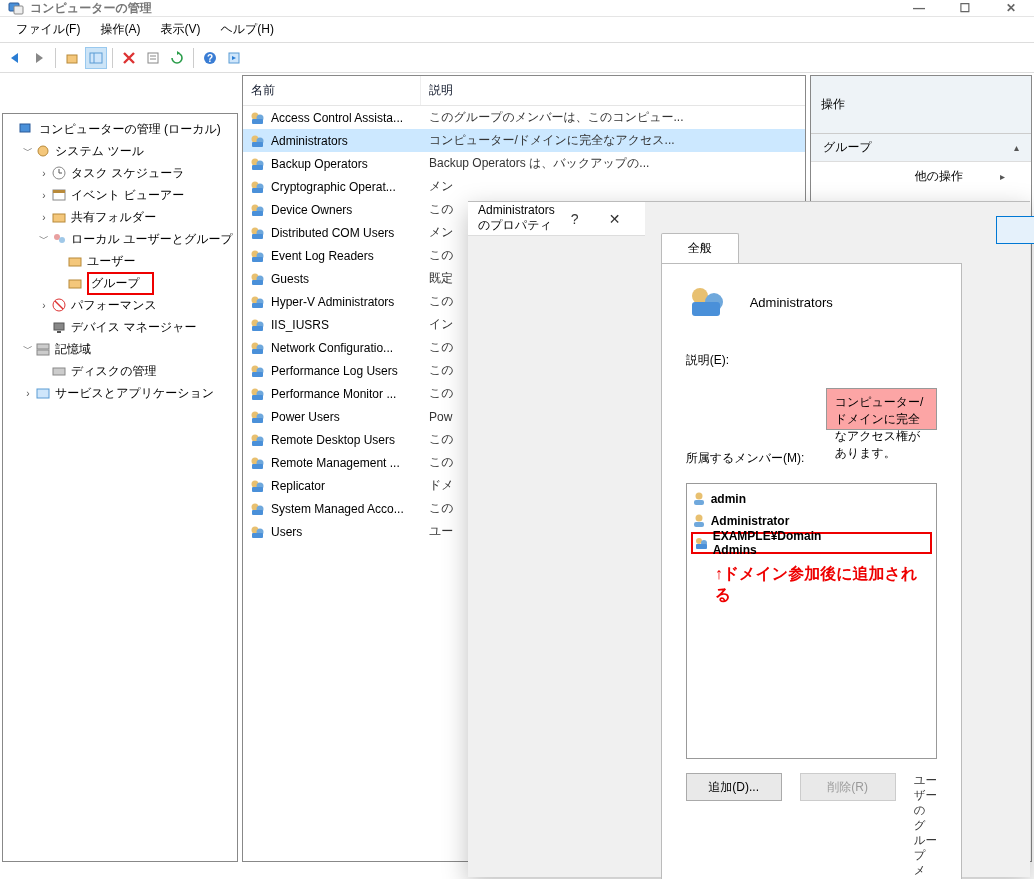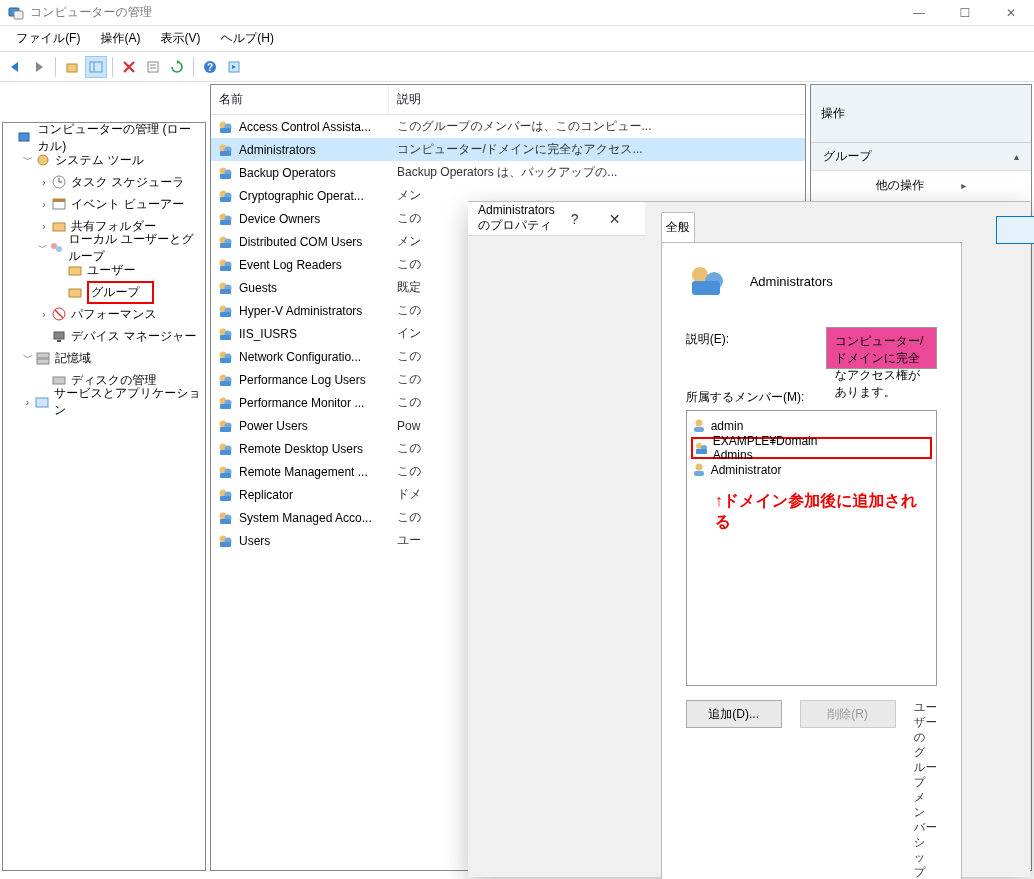--- a/index.html
+++ b/index.html
@@ -9,43 +9,44 @@
     font-size: 12px;
     background: #fff;
     color: #000;
     width: 1034px;
     height: 879px;
     overflow: hidden;
     position: relative;
   }
   
   .titlebar {
-    height: 26px;
+    height: 17px;
     display: flex;
     align-items: center;
     padding-left: 8px;
     border-bottom: 1px solid #e5e5e5;
     color: #777;
     font-size: 12px;
+    font-weight: bold;
   }
   .titlebar .icon { width: 16px; height: 16px; margin-right: 6px; display:inline-flex;align-items:center;justify-content:center;}
   .titlebar .spacer { flex:1; }
   .win-btn { width: 46px; height: 32px; display:flex; align-items:center; justify-content:center; color:#666; }
   
   .menubar { height: 26px; display:flex; align-items:center; padding: 0 6px; border-bottom: 1px solid #ddd;}
   .menubar span { padding: 3px 10px; }
   
   .toolbar { height: 30px; display:flex; align-items:center; gap:2px; padding: 0 4px; border-bottom: 1px solid #ddd;}
   .tool-btn { width: 22px; height: 22px; display:flex; align-items:center; justify-content:center; border:1px solid transparent; }
   .tool-btn.active { background:#cce4f7; border-color:#99c9ef; }
   .tool-sep { width:1px; height:20px; background:#ccc; margin:0 3px;}
   
   .content { display:flex; height: calc(879px - 32px - 26px - 30px); }
   .pane { border:1px solid #888; margin:2px; background:#fff; overflow:auto;}
-  .tree-pane { width: 204px; margin-top: 40px; }
+  .tree-pane { width: 236px; margin-top: 40px; }
   .list-pane { flex:1; }
   .actions-pane { width: 222px; }
 
   
   .tree { padding: 4px 0; }
   .tree-row { display:flex; align-items:center; height:22px; padding-right:4px;}
   .tree-row .tw { display:inline-block; width:14px; text-align:center; color:#555; font-size:10px;}
   .tree-row .ico { width:16px; height:16px; margin-right:4px; display:inline-flex; align-items:center; justify-content:center;}
   .tree-row.redbox .lbl { border:2px solid #e00; padding:1px 12px 1px 2px;}
   .indent0 { padding-left: 2px;}
@@ -60,48 +61,48 @@
   .col-desc { flex:1;}
   .list-body .row { display:flex; align-items:center; height:23px; padding-left:4px;}
   .list-body .row.selected { background:#cce8ff;}
   .list-body .row .ico { width:20px; height:16px; display:inline-flex; align-items:center; justify-content:center; margin-right:4px;}
   .list-body .row .name { width:158px; white-space:nowrap; overflow:hidden; text-overflow:ellipsis; padding-right:6px;}
   .list-body .row .desc { flex:1; white-space:nowrap; overflow:hidden; text-overflow:ellipsis; padding-right:6px; color:#333;}
 
   
   .actions-header { background:#eef3f7; padding:20px 10px; font-weight:normal; border-bottom:1px solid #ccc;}
   .actions-group-head { background:#eef3f7; padding:5px 12px; border-bottom:1px solid #ddd; display:flex; justify-content:space-between; align-items:center;}
-  .actions-item { padding:6px 26px; display:flex; align-items:center; justify-content:center;gap:37px;}
+  .actions-item { padding:6px 26px; display:flex; align-items:center; justify-content:flex-end;gap:37px;}
   .chev { font-size:10px; color:#555;}
 
   
   .dialog {
     position:absolute;
     left:468px; top:201px;
     width:562px; height:676px;
     background:#f0f0f0;
     border-top:1px solid #bbb;
     box-shadow: 0 8px 24px rgba(0,0,0,0.25);
     display:flex; flex-direction:row;
   }
   .dlg-title { height:34px; display:flex; align-items:center; padding:0 10px; background:#fff; border-bottom:1px solid #ddd;}
   .dlg-title .t { flex:1; }
   .dlg-title .q, .dlg-title .x { width:40px; text-align:center; font-size:14px; color:#333; }
   .dlg-body { padding:10px 16px 0 16px; flex:1; display:flex; flex-direction:column; background:#f0f0f0;}
   .tabstrip { display:flex; }
-  .tab { padding:6px 4px; background:#fff; border:1px solid #bbb; border-bottom:none; border-radius:2px 2px 0 0; font-size:12px;}
+  .tab { padding:6px 26px; background:#fff; border:1px solid #bbb; border-bottom:none; border-radius:2px 2px 0 0; font-size:12px;margin-top:21px;}
   .tabcontent { flex:1; background:#fff; border:1px solid #bbb; padding:18px 24px; position:relative;}
   .group-icon { display:flex; align-items:center; gap:24px; margin-bottom:26px;}
   .group-icon .big-ico { width:40px; height:40px; display:inline-flex; align-items:center; justify-content:center;}
   .field-row { display:flex; align-items:flex-start; margin-bottom:20px;}
   .field-label { width:140px; padding-top:4px;}
-  .field-input { flex:1; border:1px solid #999; background:#ec4899; padding:5px 8px; height:42px;}
-  .members-label { margin-bottom:4px;}
+  .field-input { flex:1; border:1px solid #999; background:#fca5a5; padding:5px 8px; height:42px;margin-top:40px;}
+  .members-label { margin-bottom:16px;}
   .members-box { border:1px solid #999; background:#fff; height:276px; padding:4px; overflow:auto;}
-  .member-row { display:flex; align-items:center; height:22px; gap:4px;}
+  .member-row { display:flex; align-items:center; height:22px; gap:4px;font-weight:bold;}
   .member-row .ico { width:16px; height:16px; display:inline-flex; align-items:center; justify-content:center;}
   .member-row.redbox { border:2px solid #e00; padding:0 90px 0 0;}
   .annotation { color:#e00; font-weight:bold; margin-top:10px; margin-left:24px; font-size:16px;}
   .dlg-midrow { display:flex; align-items:flex-start; margin-top:14px; gap:18px;}
   .btn { min-width:96px; height:28px; border:1px solid #aaa; background:#e9e9e9; display:inline-flex; align-items:center; justify-content:center; padding:0 12px;}
   .btn.disabled { color:#9a9a9a; border-color:#ccc;}
   .note { font-size:11.5px; color:#333; flex:1;}
   .dlg-buttons { display:flex; justify-content:flex-start; gap:12px; padding:14px 18px; }
   .btn.primary { background:#e5f1fb; border-color:#0078d4;}
 
@@ -580,38 +581,38 @@
       <div class="members-box" id="members-box">
           <div class="member-row">
             <span class="ico">
               <svg width="16" height="16">
                 <circle cx="8" cy="5" r="3.5" fill="#e8c070"></circle>
                 <rect x="3" y="9" width="10" height="5" rx="2" fill="#6fa8dc"></rect>
               </svg>
             </span>
             <span>admin</span>
           </div>
+          <div class="member-row">
+            <span class="ico">
+              <svg width="16" height="16">
+                <circle cx="8" cy="5" r="3.5" fill="#e8c070"></circle>
+                <rect x="3" y="9" width="10" height="5" rx="2" fill="#6fa8dc"></rect>
+              </svg>
+            </span>
+            <span>Administrator</span>
+          </div>
           <div class="member-row redbox">
             <span class="ico">
               <svg width="16" height="16">
                 <circle cx="6" cy="6" r="3" fill="#e8c070"></circle>
                 <circle cx="11" cy="8" r="3" fill="#6fa8dc"></circle>
                 <rect x="3" y="9" width="11" height="5" rx="1" fill="#4a90d9"></rect>
               </svg>
             </span>
             <span>EXAMPLE¥Domain Admins</span>
-          </div>
-          <div class="member-row">
-            <span class="ico">
-              <svg width="16" height="16">
-                <circle cx="8" cy="5" r="3.5" fill="#e8c070"></circle>
-                <rect x="3" y="9" width="10" height="5" rx="2" fill="#6fa8dc"></rect>
-              </svg>
-            </span>
-            <span>Administrator</span>
           </div>
           <div class="annotation">↑ドメイン参加後に追加される</div>
         </div>
       <div class="dlg-midrow">
         <span class="btn">追加(D)...</span>
         <span class="btn disabled">削除(R)</span>
         <div class="note">ユーザーのグループ メンバーシップに対する変更は、そのユーザーが次にログオンするまでは有効になりません。</div>
       </div>
     </div>
   </div>

